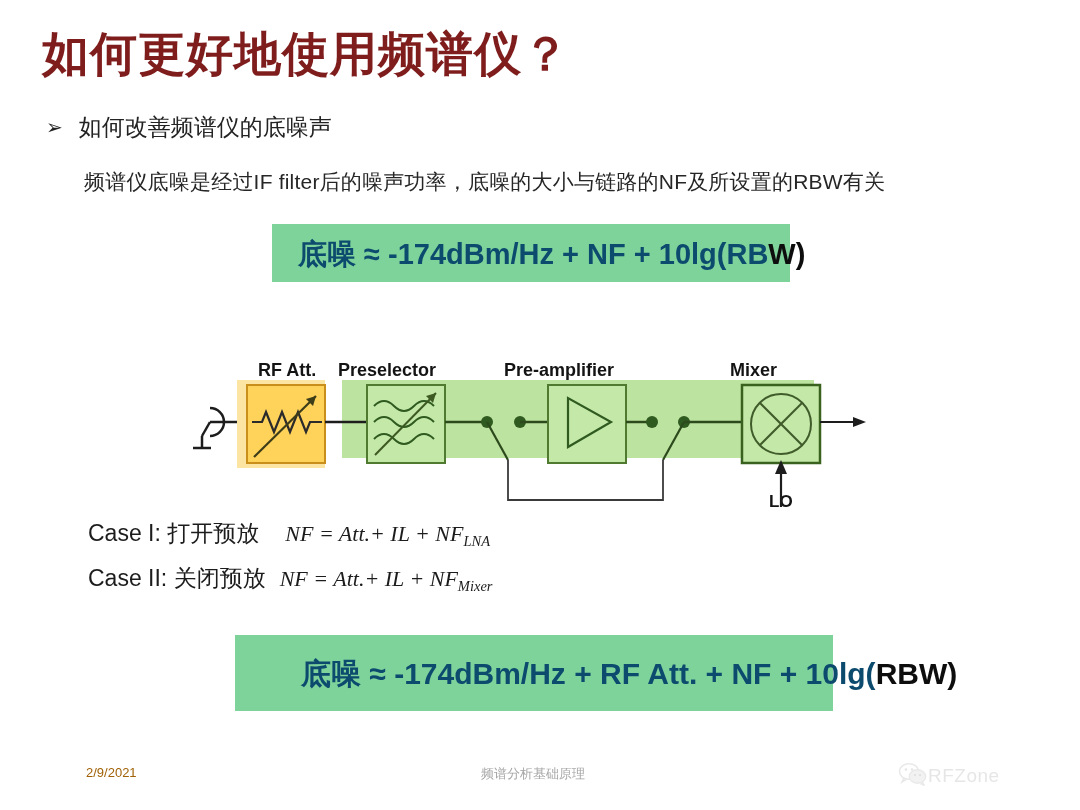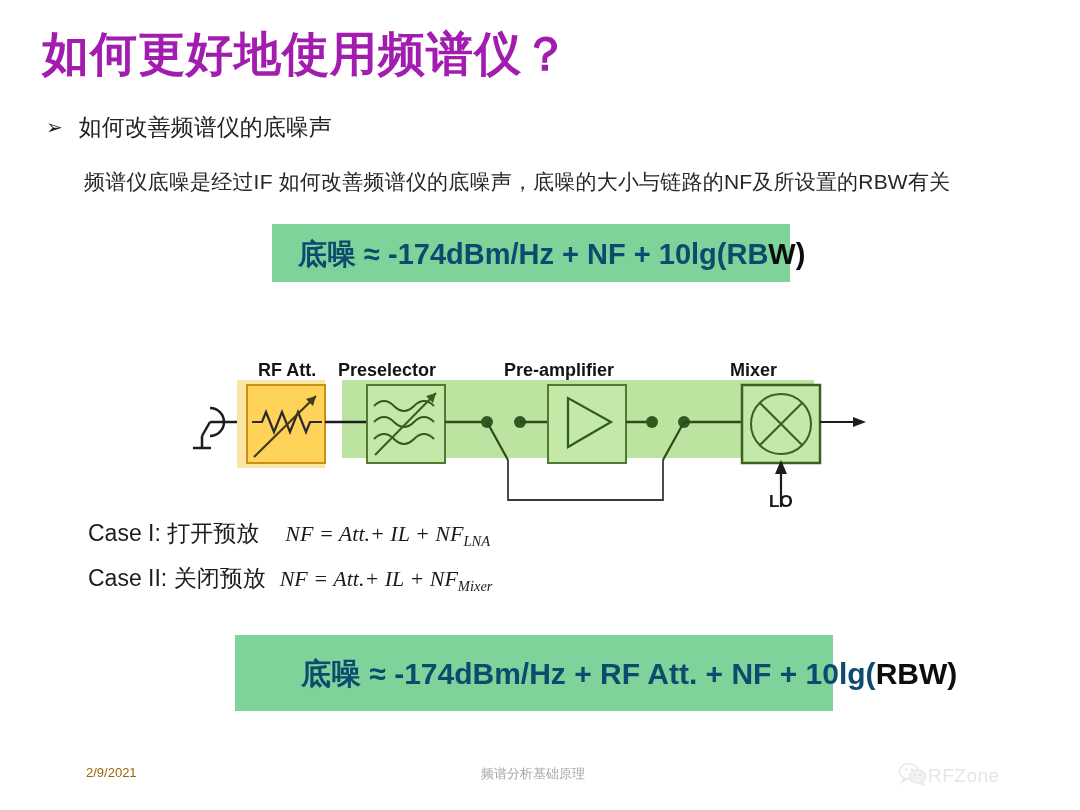--- a/index.html
+++ b/index.html
@@ -24,21 +24,21 @@
   
   .title {
     position: absolute;
     left: 42px;
     top: 24px;
     font-family: "Liberation Serif", "DejaVu Serif", serif;
     font-weight: bold;
     font-size: 47px;
     line-height: 60px;
     letter-spacing: 1px;
-    color: #a21caf;
+    color: #7f1d1d;
     white-space: nowrap;
   }
 
   
   .bullet-row {
     position: absolute;
     left: 46px;
     top: 112px;
     display: flex;
     align-items: center;
@@ -204,21 +204,21 @@
 
 <div class="slide">
 
   <div class="title">如何更好地使用频谱仪？</div>
 
   <div class="bullet-row">
     <span class="bullet-arrow">➢</span>
     <span class="bullet-text">如何改善频谱仪的底噪声</span>
   </div>
 
-  <div class="para para-1">频谱仪底噪是经过IF 如何改善频谱仪的底噪声，底噪的大小与链路的NF及所设置的RBW有关</div>
+  <div class="para para-1">频谱仪底噪是经过IF filter后的噪声功率，底噪的大小与链路的NF及所设置的RBW有关</div>
 
   <div class="formula-wrap" id="formula-top">
     <div class="formula-band"></div>
     <div class="formula-text"><span class="formula-green">底噪 ≈ -174dBm/Hz + NF + 10lg(RB</span><span>W)</span></div>
   </div>
 
 
   <div class="diag-label" id="label-rfatt">RF Att.</div>
   <div class="diag-label" id="label-preselector">Preselector</div>
   <div class="diag-label" id="label-preamp">Pre-amplifier</div>

